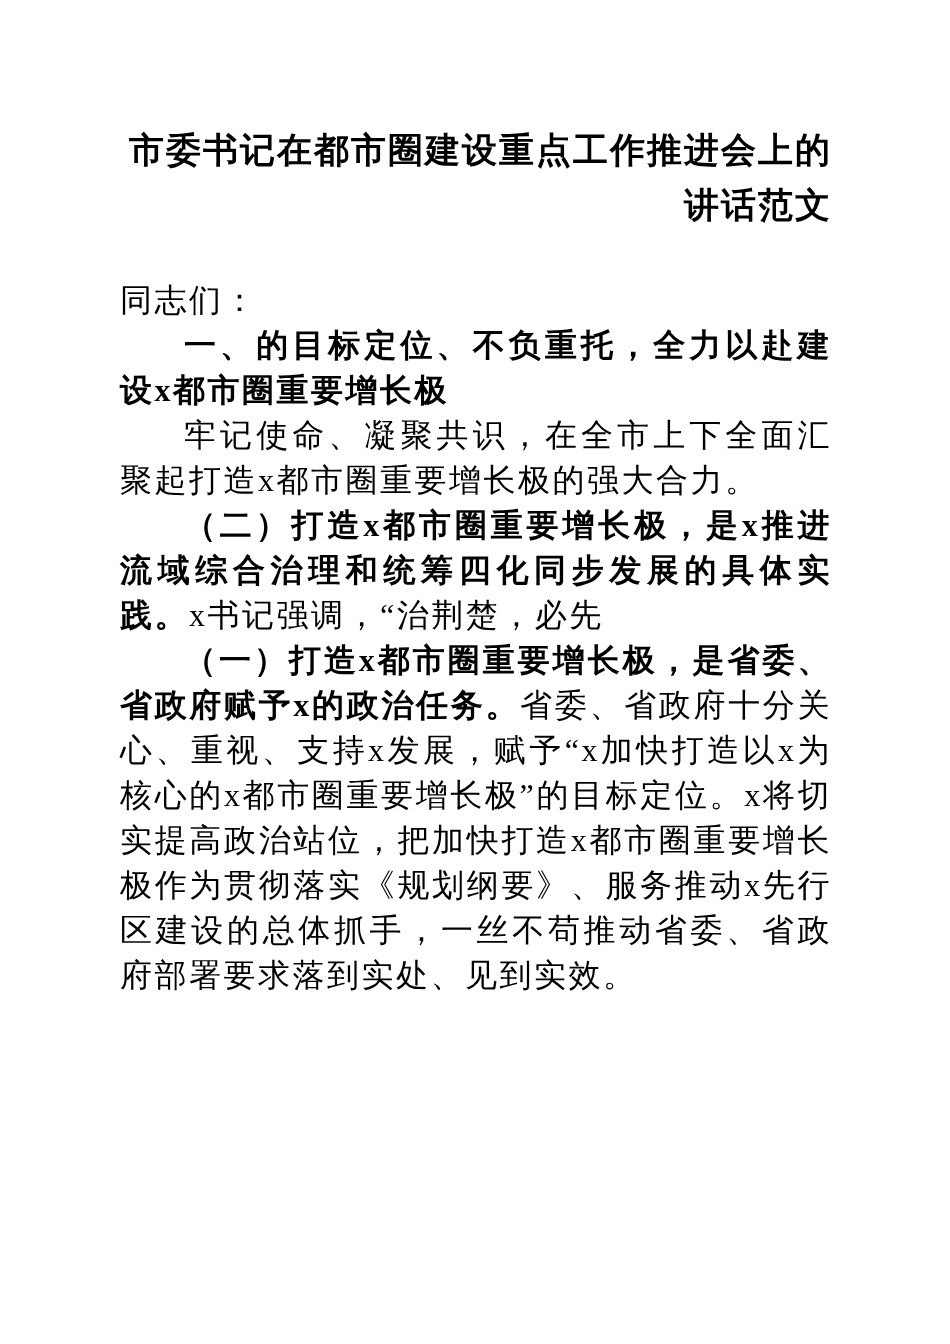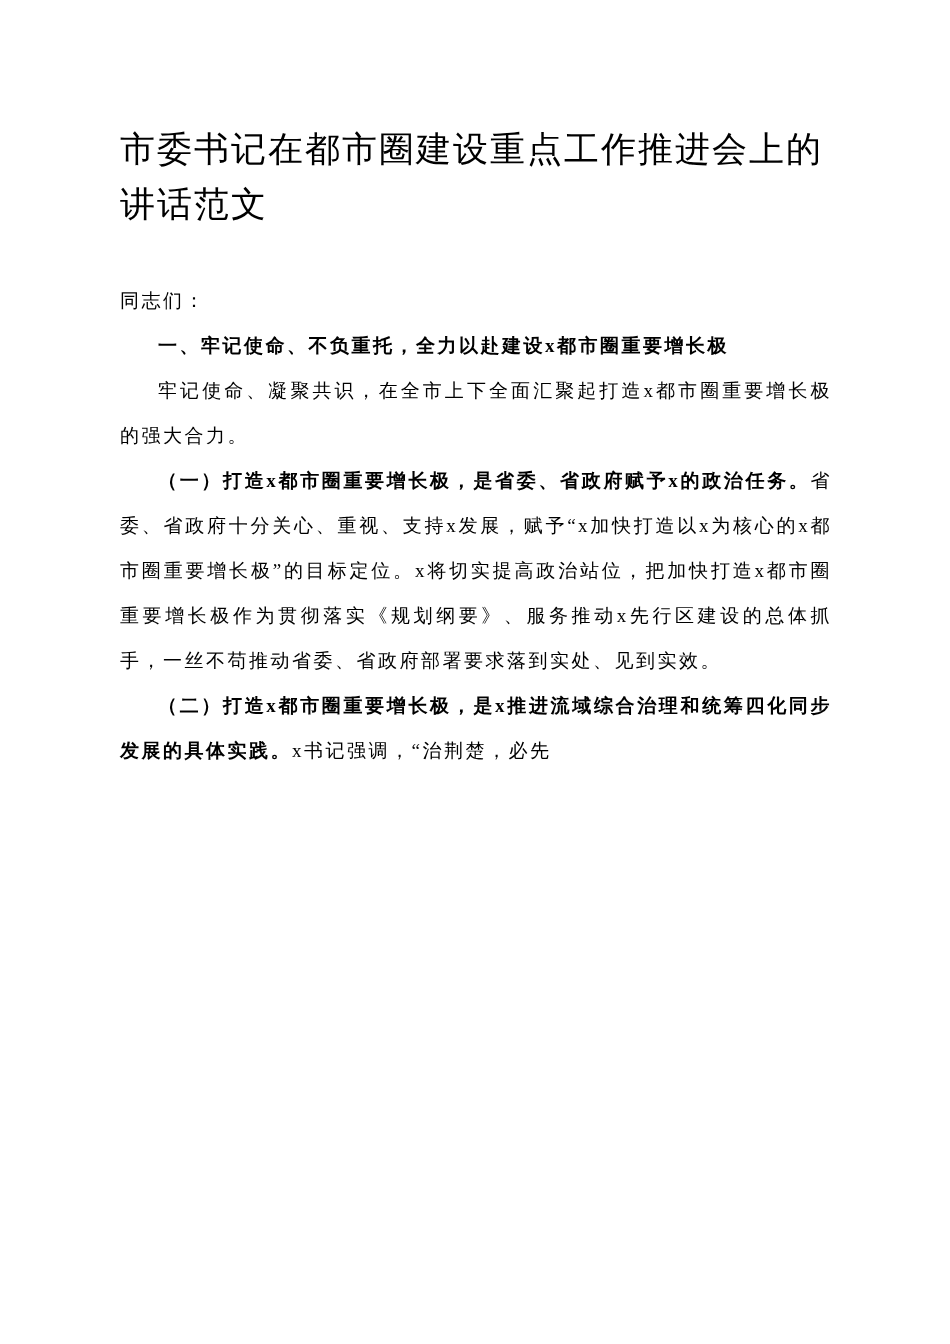--- a/index.html
+++ b/index.html
@@ -14,30 +14,30 @@
   .page {
     position: relative;
     width: 950px;
     height: 1344px;
     background: #ffffff;
     padding: 122px 118px 0 120px;
     overflow: hidden;
   }
   .doc-title {
     font-size: 35px;
-    font-weight: normal;
+    font-weight: bold;
     line-height: 55px;
-    text-align: left;
+    text-align: right;
     letter-spacing: 2px;
     margin-bottom: 46px;
     font-family: "DejaVu Serif", "Liberation Serif", serif;
   }
   .salutation,
   .body-para {
-    font-size: 19px;
+    font-size: 32px;
     line-height: 45px;
     text-align: justify;
     letter-spacing: 2.5px;
     word-break: break-all;
   }
   .indent {
     text-indent: 2em;
   }
   .section-heading {
     font-weight: bold;
@@ -49,21 +49,21 @@
 </head>
 <body>
 
 <div class="page">
 
   <h1 class="doc-title">市委书记在都市圈建设重点工作推进会上的讲话范文</h1>
 
   <p class="salutation">同志们：</p>
 
 
-  <p class="body-para indent section-heading">一、牢记使命、不负重托，全力以赴建设x都市圈重要增长极</p>
+  <p class="body-para indent section-heading">一、的目标定位、不负重托，全力以赴建设x都市圈重要增长极</p>
 
   <p class="body-para indent">牢记使命、凝聚共识，在全市上下全面汇聚起打造x都市圈重要增长极的强大合力。</p>
 
+  <p class="body-para indent"><span class="bold-lead">（二）打造x都市圈重要增长极，是x推进流域综合治理和统筹四化同步发展的具体实践。</span><span>x书记强调，“治荆楚，必先</span></p>
+
   <p class="body-para indent"><span class="bold-lead">（一）打造x都市圈重要增长极，是省委、省政府赋予x的政治任务。</span><span>省委、省政府十分关心、重视、支持x发展，赋予“x加快打造以x为核心的x都市圈重要增长极”的目标定位。x将切实提高政治站位，把加快打造x都市圈重要增长极作为贯彻落实《规划纲要》、服务推动x先行区建设的总体抓手，一丝不苟推动省委、省政府部署要求落到实处、见到实效。</span></p>
-
-  <p class="body-para indent"><span class="bold-lead">（二）打造x都市圈重要增长极，是x推进流域综合治理和统筹四化同步发展的具体实践。</span><span>x书记强调，“治荆楚，必先</span></p>
 
 </div>
 
 </body></html>

